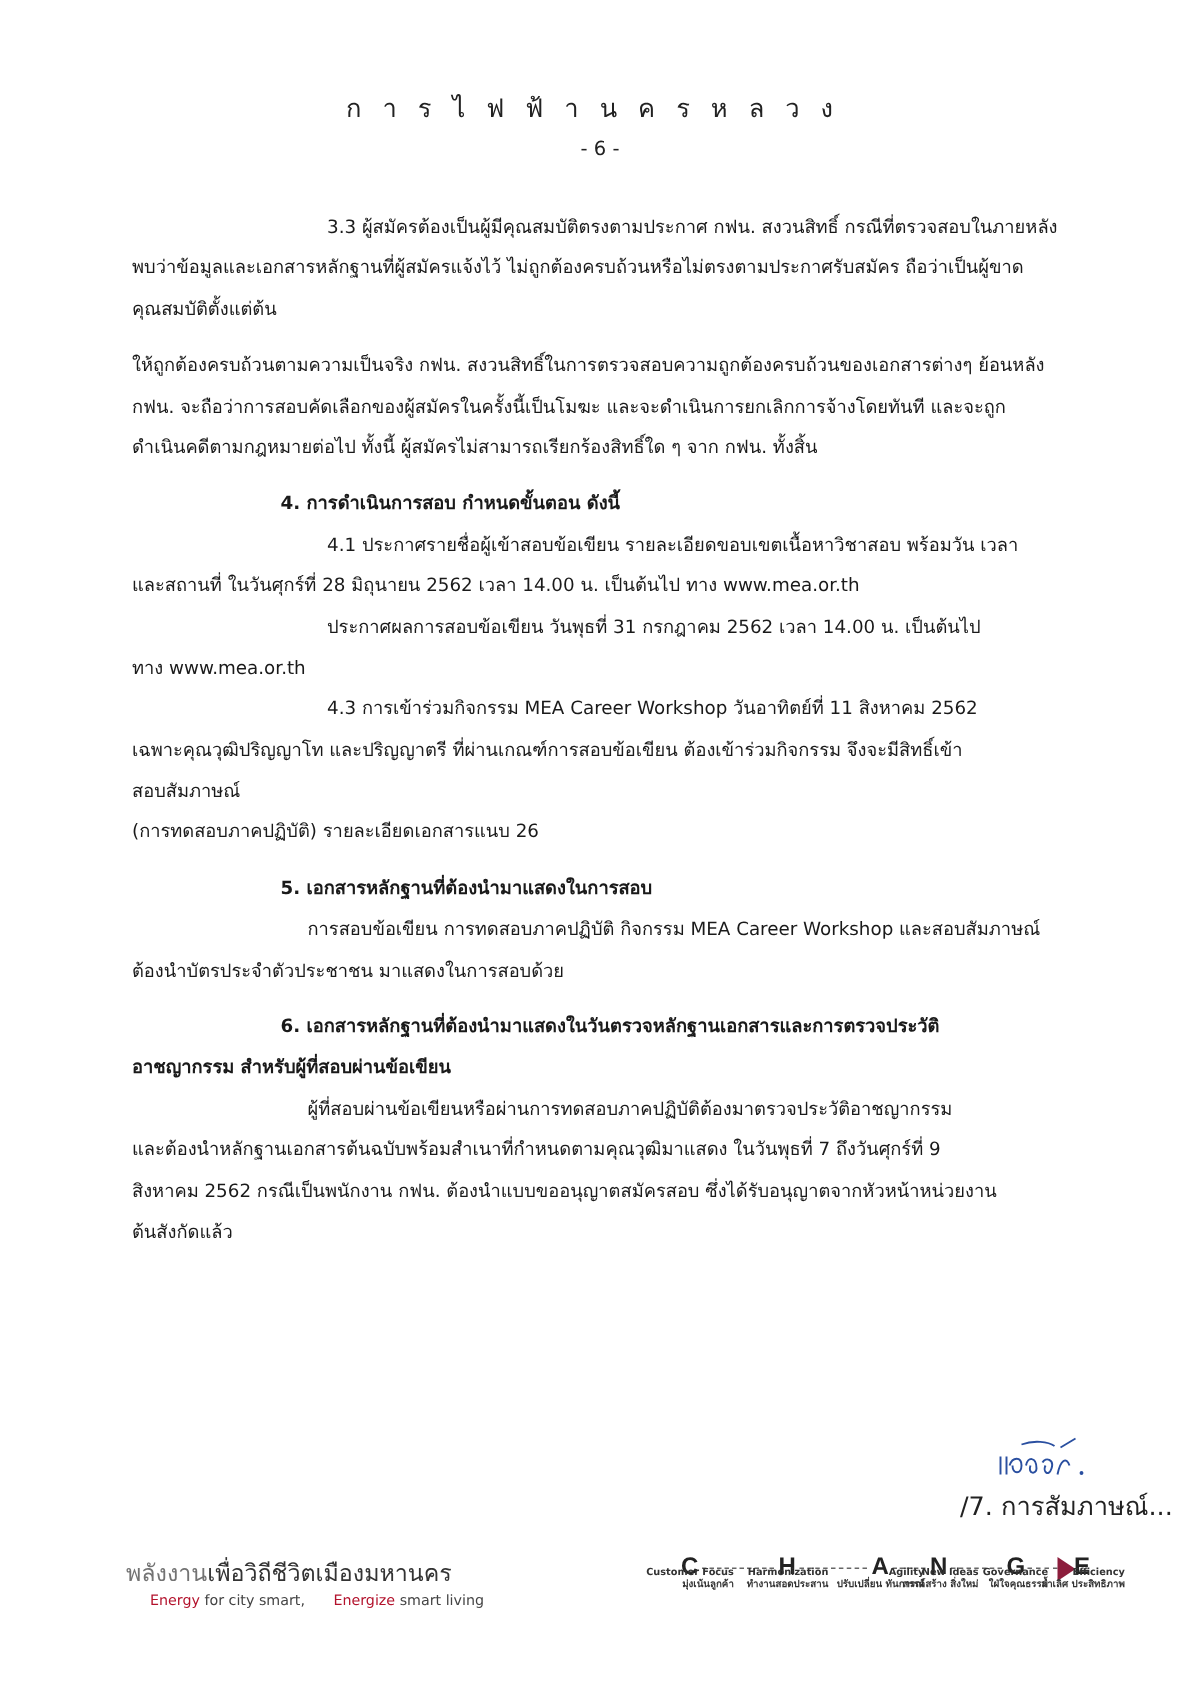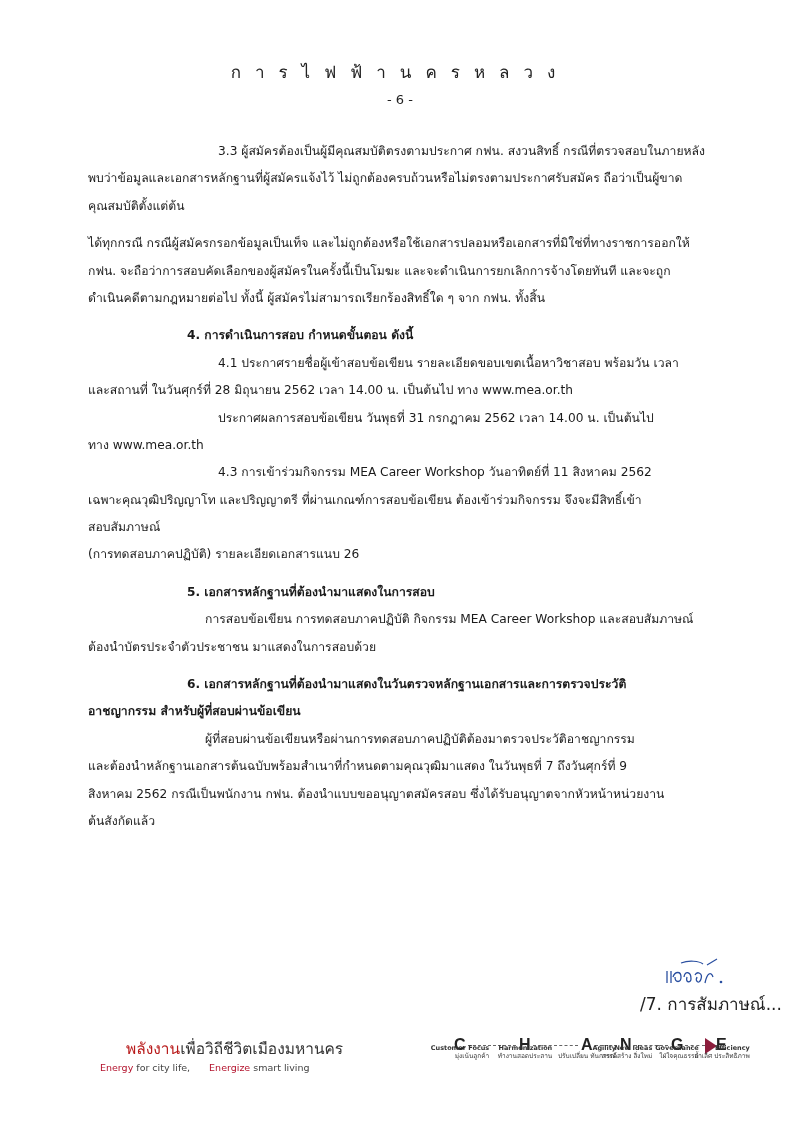--- a/index.html
+++ b/index.html
@@ -14,46 +14,46 @@
   .ind1 { padding-left:130px; }
   .ind2 { padding-left:117px; }
   .hd { font-weight:bold; padding-left:99px; }
   .bold { font-weight:bold; }
   .u { }
   .gap-sm { height:10px; }
   .signature { position:absolute; top:957px; left:659px; width:80px; height:30px; }
   .next-page { position:absolute; top:990px; left:640px; font-size:17px; color:#222; white-space:nowrap; }
   .slogan { position:absolute; top:1036px; left:84px; }
   .slogan .th { font-size:15.5px; color:#333; white-space:nowrap; }
-  .slogan .th .red { color:#b91c1c;margin-left:42px; }
+  .slogan .th .red { color:#737373; }
   .slogan .en { font-size:9.5px; color:#444; margin-top:1px; white-space:nowrap; }
   .slogan .en .red { color:#b3122c;padding-left:16px; }
   .change { position:absolute; top:1036px; left:434px; width:310px; height:50px; }
   .ch-letter { position:absolute; top:0; font-size:16px; font-weight:bold; color:#222; font-family:"Liberation Sans", sans-serif; }
   .ch-dash { position:absolute; top:9px; height:0; border-top:1.5px dashed #666; }
   .ch-label { position:absolute; top:8px; font-size:6.5px; font-weight:bold; color:#333; text-align:right; line-height:8px; white-space:nowrap; transform:translateX(-50%); }
-  .ch-label .sub { font-weight:normal; display:block; }
+  .ch-label .sub { font-weight:bold; display:block; }
   .ch-arrow { position:absolute; top:2px; width:0; height:0; border-top:8px solid transparent; border-bottom:8px solid transparent; border-left:12px solid #8c1d3c; }
 </style>
 </head>
 <body>
 
 <div class="page">
 
   <div class="header-title">การไฟฟ้านครหลวง</div>
   <div class="page-num">- 6 -</div>
 
   <div class="body">
 
     <div class="line ind1">3.3  ผู้สมัครต้องเป็นผู้มีคุณสมบัติตรงตามประกาศ กฟน. สงวนสิทธิ์ กรณีที่ตรวจสอบในภายหลัง</div>
     <div class="line">พบว่าข้อมูลและเอกสารหลักฐานที่ผู้สมัครแจ้งไว้  ไม่ถูกต้องครบถ้วนหรือไม่ตรงตามประกาศรับสมัคร ถือว่าเป็นผู้ขาด</div>
     <div class="line">คุณสมบัติตั้งแต่ต้น</div>
     <div class="gap-sm"></div>
 
-    <div class="line">ได้ทุกกรณี กรณีผู้สมัครกรอกข้อมูลเป็นเท็จ และไม่ถูกต้องหรือใช้เอกสารปลอมหรือเอกสารที่มิใช่ที่ทางราชการออกให้</div>
+    <div class="line">ให้ถูกต้องครบถ้วนตามความเป็นจริง กฟน. สงวนสิทธิ์ในการตรวจสอบความถูกต้องครบถ้วนของเอกสารต่างๆ ย้อนหลัง</div>
     <div class="line">กฟน. จะถือว่าการสอบคัดเลือกของผู้สมัครในครั้งนี้เป็นโมฆะ และจะดำเนินการยกเลิกการจ้างโดยทันที และจะถูก</div>
     <div class="line">ดำเนินคดีตามกฎหมายต่อไป ทั้งนี้ ผู้สมัครไม่สามารถเรียกร้องสิทธิ์ใด ๆ จาก กฟน. ทั้งสิ้น</div>
     <div class="gap-sm"></div>
 
     <div class="line hd">4.  การดำเนินการสอบ กำหนดขั้นตอน ดังนี้</div>
     <div class="line ind1">4.1  ประกาศรายชื่อผู้เข้าสอบข้อเขียน รายละเอียดขอบเขตเนื้อหาวิชาสอบ พร้อมวัน เวลา</div>
     <div class="line">และสถานที่ ในวันศุกร์ที่ 28 มิถุนายน 2562 เวลา 14.00 น. เป็นต้นไป ทาง www.mea.or.th</div>
     <div class="line ind1">ประกาศผลการสอบข้อเขียน วันพุธที่ 31 กรกฎาคม 2562 เวลา 14.00 น. เป็นต้นไป</div>
     <div class="line">
       <span>ทาง </span><span class="u">www.mea.or.th</span>
@@ -82,21 +82,21 @@
   <svg class="signature" viewBox="0 0 80 30">
     <path d="M22 6 C30 3, 40 4, 44 7 M48 8 L58 2" stroke="#2a4fa0" stroke-width="1.2" fill="none"></path>
     <path d="M8 26 L8 14 M12 26 L12 14 M14 20 C16 14, 22 14, 22 20 C22 26, 16 26, 16 20 M25 20 C26 14, 32 14, 32 22 C32 26, 26 26, 28 20 M36 18 C38 14, 44 16, 42 22 C40 28, 36 24, 38 20 M46 26 C48 16, 52 14, 54 20" stroke="#2a4fa0" stroke-width="1.3" fill="none"></path>
     <circle cx="62" cy="25" r="1.3" fill="#2a4fa0"></circle>
   </svg>
 
   <div class="next-page">/7. การสัมภาษณ์...</div>
 
   <div class="slogan">
     <div class="th"><span class="red">พลังงาน</span><span>เพื่อวิถีชีวิตเมืองมหานคร</span></div>
-    <div class="en"><span class="red">Energy</span><span> for city life, </span><span class="red">Energize</span><span> smart living</span></div>
+    <div class="en"><span class="red">Energy</span><span> for city smart, </span><span class="red">Energize</span><span> smart living</span></div>
   </div>
 
   <div class="change">
     <span class="ch-letter" style="left:20px">C</span>
     <span class="ch-dash" style="left:34px;width:48px"></span>
     <span class="ch-letter" style="left:85px">H</span>
     <span class="ch-dash" style="left:99px;width:45px"></span>
     <span class="ch-letter" style="left:147px">A</span>
     <span class="ch-dash" style="left:161px;width:22px"></span>
     <span class="ch-letter" style="left:186px">N</span>

